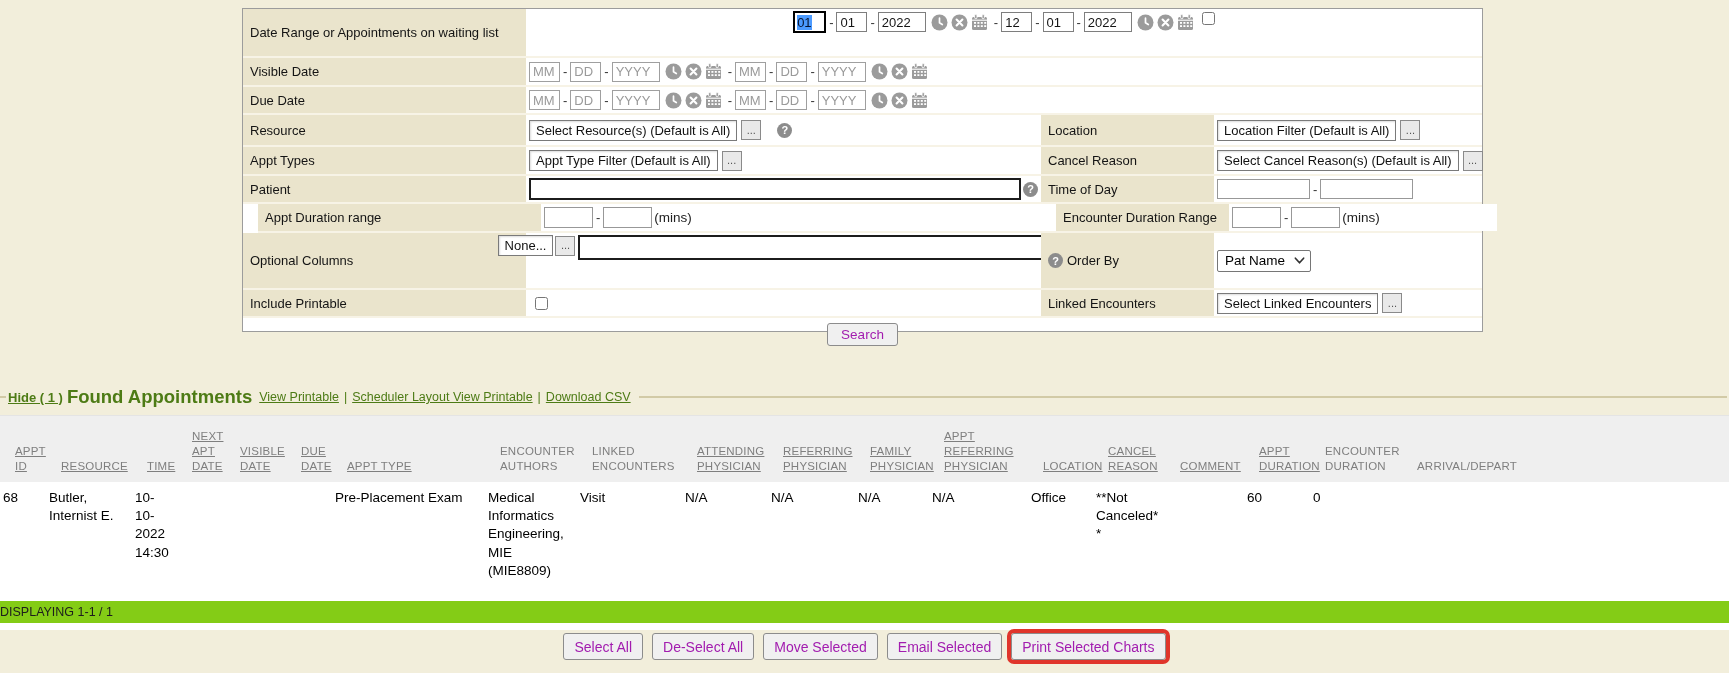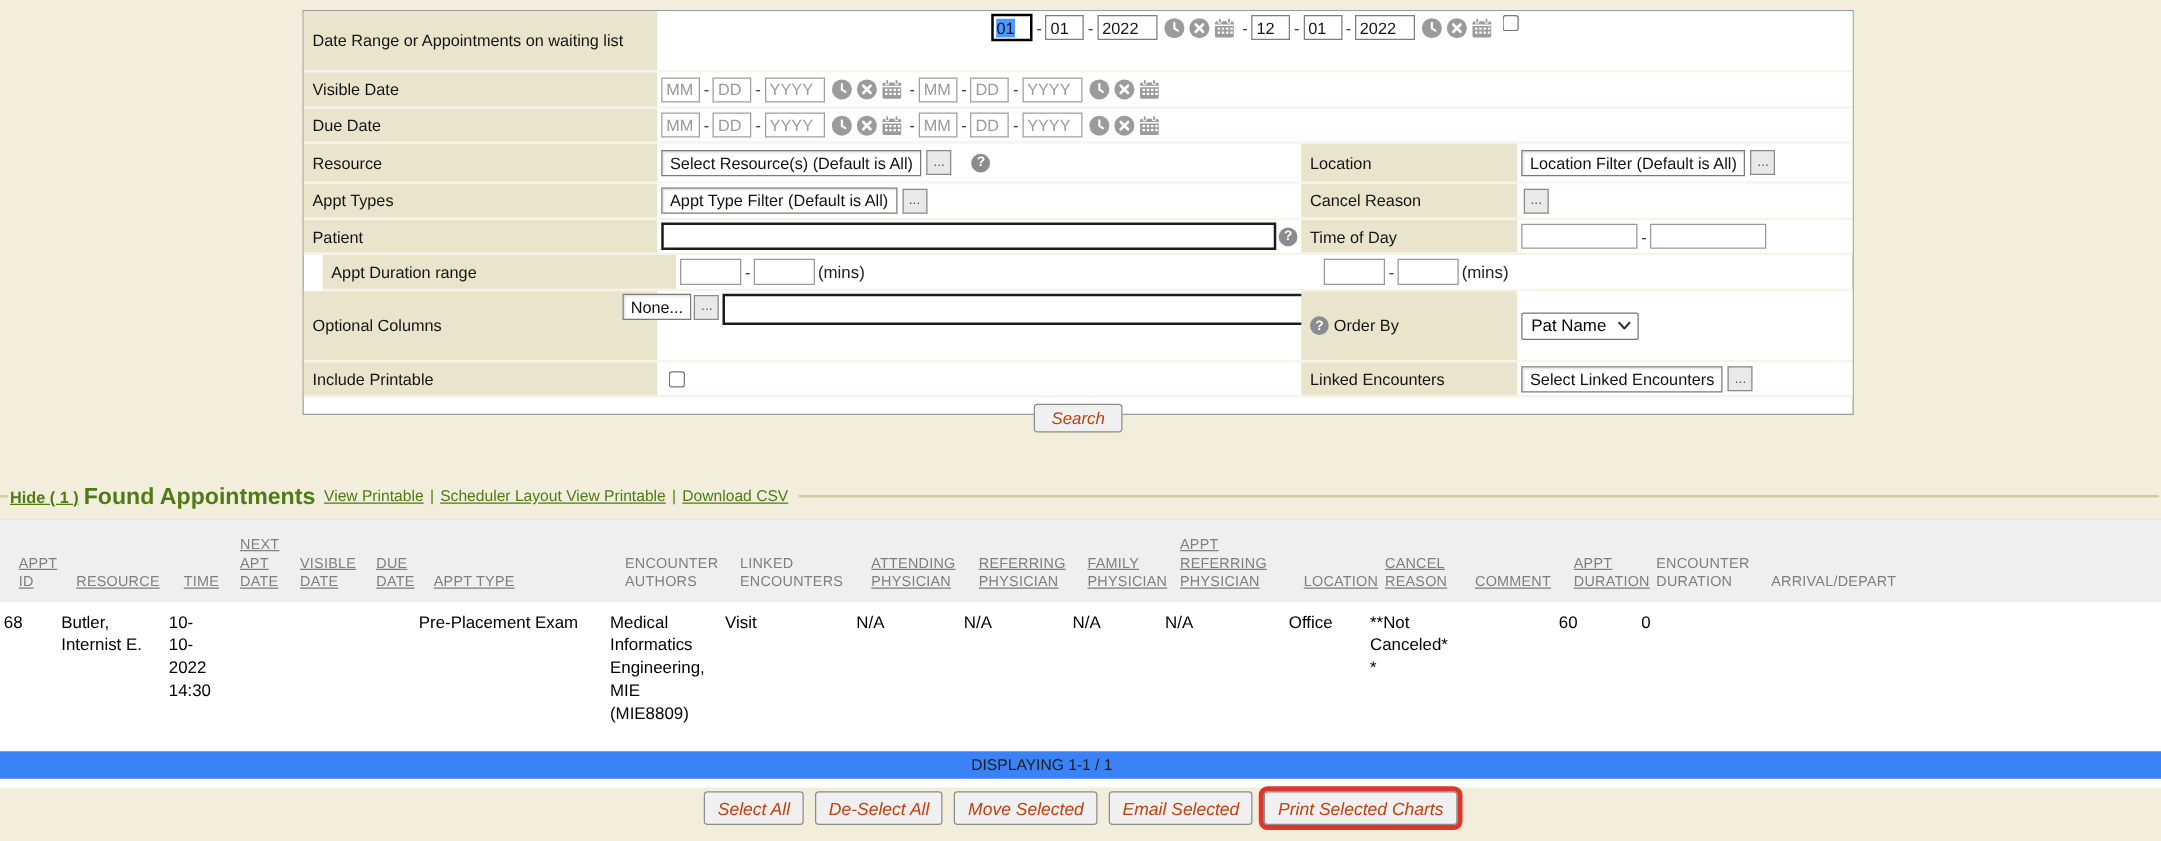--- a/index.html
+++ b/index.html
@@ -40,22 +40,22 @@
   .si { border:1px solid #989898; height:21px; width:49px; font-family:inherit; }
   .patient-input { border:2px solid #1c1c1c; height:22px; width:494px; font-family:inherit; font-size:13px; padding:0 4px; }
   .big-input { border:2px solid #1c1c1c; height:25px; width:472px; font-family:inherit; font-size:13px; padding:0 4px; }
   input[type=checkbox] { width:13px; height:13px; accent-color:#444; }
   .cbline { margin:1px 0 2px 2px; }
 
   .order-select { border:1px solid #767676; border-radius:2px; background:#fff; height:22px;
                   display:inline-flex; align-items:center; gap:9px; padding:0 5px 0 7px; font-size:13.5px; cursor:pointer; }
 
   .search-row { display:flex; justify-content:center; align-items:flex-start; padding-top:5px; height:34px; border-bottom:none; }
-  .search-btn, .fbtn { background:#f0f0f0; border:1px solid #8c8c8c; border-radius:3px; color:#c2410c;
-               font-family:inherit; cursor:pointer;font-style:italic; }
+  .search-btn, .fbtn { background:#f0f0f0; border:1px solid #8c8c8c; border-radius:3px; color:#a21caf;
+               font-family:inherit; cursor:pointer; }
   .search-btn { font-size:13.5px; padding:2px 13px; height:23px; }
 
   
   .r1 { min-height:49px; } .r2 { min-height:29px; } .r3 { min-height:28px; }
   .r4 { min-height:32px; } .r5 { min-height:29px; } .r6 { min-height:28px; }
   .r7 { min-height:29px;margin-left:15px; } .r8 { min-height:57px; } .r9 { min-height:28px; }
 
   
   :root { --green:#4d7b15; --tanline:#d2caa6; }
   .legend { position:absolute; left:0; top:386px; width:1729px; display:flex; align-items:center; }
@@ -70,21 +70,21 @@
   .tablewrap { position:absolute; left:0; top:415px; width:1729px; background:#fff; padding-bottom:7px;
                border-top:1px solid #e4e4e4; }
   table { width:1729px; table-layout:fixed; border-collapse:collapse; }
   thead th { background:#efefef; color:#7f7f7f; font-weight:normal; font-size:11.5px; text-align:left;
              vertical-align:bottom; padding:6px 4px 8px 15px; height:66px; line-height:1.3; letter-spacing:.2px; }
   thead .sort { text-decoration:underline; cursor:pointer; color:#7f7f7f; }
   thead .nosort { text-decoration:none; }
   tbody td { font-size:13.5px; color:#000; vertical-align:top; padding:7px 6px 0 3px; line-height:1.35;
              overflow-wrap:break-word; }
   tbody tr { height:119px; background:#fff; }
-  .disp { height:22px; background:#3b82f6; display:flex; align-items:center; justify-content:center;
+  .disp { height:22px; background:#84cc16; display:flex; align-items:center; justify-content:flex-start;
           padding-right:62px; font-size:12.5px; color:#1d1d1d; }
 
   
   .footer { position:absolute; left:0; top:633px; width:1729px; display:flex; justify-content:center; gap:9px; }
   .fbtn { font-size:14px; padding:3px 10px; height:27px; }
   .fbtn.hl { outline:4px solid #e0352b; }
 </style>
 </head>
 <body>
 
@@ -355,20 +355,21 @@
     </div>
 
     <div class="fr r5">
       <div class="lab">Appt Types</div>
       <div class="fld">
         <span class="selbox">Appt Type Filter (Default is All)</span>
         <button class="dots">...</button>
       </div>
       <div class="lab">Cancel Reason</div>
       <div class="fld">
+        <span class="selbox">Select Cancel Reason(s) (Default is All)</span>
         <button class="dots">...</button>
       </div>
     </div>
 
     <div class="fr r6">
       <div class="lab">Patient</div>
       <div class="fld">
         <input class="patient-input" value="" style="">
         <span class="help">?</span>
       </div>
@@ -381,20 +382,21 @@
     </div>
 
     <div class="fr r7">
       <div class="lab">Appt Duration range</div>
       <div class="fld">
         <input class="si" value="" style="">
         <span class="dash">-</span>
         <input class="si" value="" style="">
         <span class="units">(mins)</span>
       </div>
+      <div class="lab">Encounter Duration Range</div>
       <div class="fld">
         <input class="si" value="" style="">
         <span class="dash">-</span>
         <input class="si" value="" style="">
         <span class="units">(mins)</span>
       </div>
     </div>
 
     <div class="fr r8">
       <div class="lab">Optional Columns</div>

